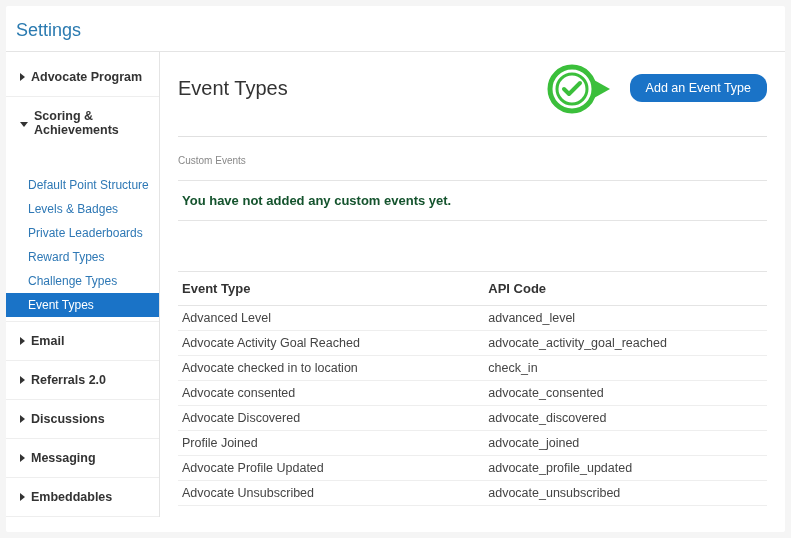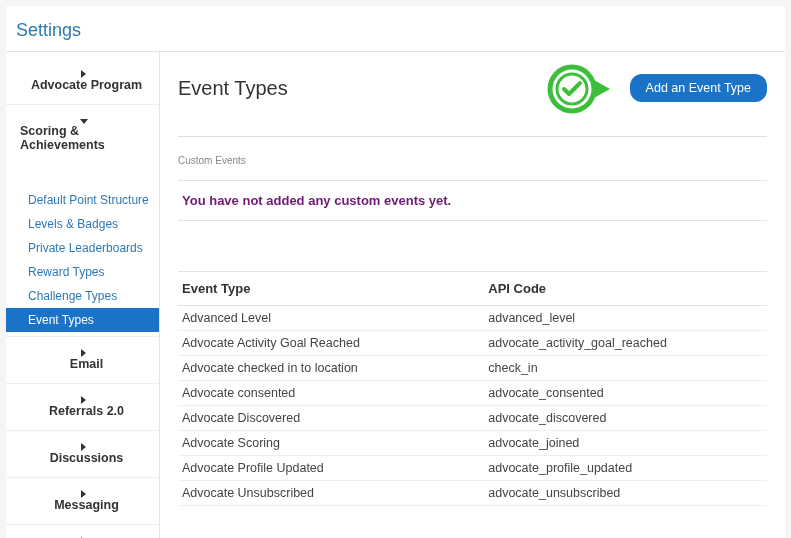--- a/index.html
+++ b/index.html
@@ -3,33 +3,33 @@
 <meta charset="utf-8">
 <style>
 * { box-sizing: border-box; margin: 0; padding: 0; }
 body { font-family: -apple-system, BlinkMacSystemFont, "Segoe UI", Helvetica, Arial, sans-serif; background: #f5f5f5; color: #333; font-size: 13px; }
 .page { background: #fff; margin: 6px; border-radius: 2px; min-height: 526px; }
 .header { padding: 14px 10px 10px 10px; border-bottom: 1px solid #e4e4e4; }
 .header h1 { font-size: 18px; font-weight: 400; color: #2a7ab0; }
 .body { display: flex; }
 .sidebar { width: 154px; border-right: 1px solid #e4e4e4; padding-top: 6px; flex-shrink: 0; }
 .nav-group { border-bottom: 1px solid #eee; }
-.nav-header { padding: 12px 6px 12px 14px; font-size: 12.5px; font-weight: 600; color: #333; cursor: pointer; display: flex; align-items: center; flex-direction: column; }
+.nav-header { padding: 12px 6px 12px 14px; font-size: 12.5px; font-weight: 600; color: #333; cursor: pointer; display: flex; align-items: center; }
 .nav-header .caret { display:inline-block; width:0; height:0; border-top:4px solid transparent; border-bottom:4px solid transparent; border-left:5px solid #333; margin-right:6px; flex-shrink:0; }
 .nav-header.expanded .caret { border-left:4px solid transparent; border-right:4px solid transparent; border-top:5px solid #333; border-bottom:none; margin-top:2px; }
 .nav-sub { padding-bottom: 4px; margin-top: 24px; }
 .nav-sub-item { padding: 5px 6px 5px 22px; font-size: 12px; color: #2e78b5; cursor: pointer; }
 .nav-sub-item.active { background: #1a73c7; color: #fff; }
 .main { flex: 1; padding: 22px 18px 0 18px; position: relative; }
 .title-row { display:flex; align-items:center; justify-content:space-between; border-bottom:1px solid #e0e0e0; padding-bottom:34px; margin-bottom:18px; position:relative; }
 .page-title { font-size: 20px; font-weight: 400; color: #333; }
 .add-btn { background:#1a73c7; color:#fff; border:none; padding:7px 16px; font-size:12.5px; border-radius:12px; cursor:pointer; }
 .badge { position:absolute; right:145px; top:-10px; }
 .section-title { font-size:10px; color:#888; font-weight:400; margin-bottom:14px; }
-.empty-msg { border-top:1px solid #e4e4e4; border-bottom:1px solid #e4e4e4; padding:12px 4px; font-size:13px; font-weight:600; color:#701a75; margin-bottom:50px; }
+.empty-msg { border-top:1px solid #e4e4e4; border-bottom:1px solid #e4e4e4; padding:12px 4px; font-size:13px; font-weight:600; color:#14532d; margin-bottom:50px; }
 .table { width:100%; border-collapse:collapse; }
 .table th { text-align:left; font-size:13px; font-weight:700; padding:9px 4px; border-top:1px solid #e4e4e4; border-bottom:1px solid #e4e4e4; color:#333; }
 .table td { font-size:12.5px; padding:5px 4px; border-bottom:1px solid #eee; color:#444; }
 .table th:first-child, .table td:first-child { width:52%; }
 </style>
 </head>
 <body>
 
 <div class="page">
   <div class="header">
@@ -127,21 +127,21 @@
             </tr>
             <tr>
               <td>Advocate consented</td>
               <td>advocate_consented</td>
             </tr>
             <tr>
               <td>Advocate Discovered</td>
               <td>advocate_discovered</td>
             </tr>
             <tr>
-              <td>Advocate Scoring</td>
+              <td>Profile Joined</td>
               <td>advocate_joined</td>
             </tr>
             <tr>
               <td>Advocate Profile Updated</td>
               <td>advocate_profile_updated</td>
             </tr>
             <tr>
               <td>Advocate Unsubscribed</td>
               <td>advocate_unsubscribed</td>
             </tr>

